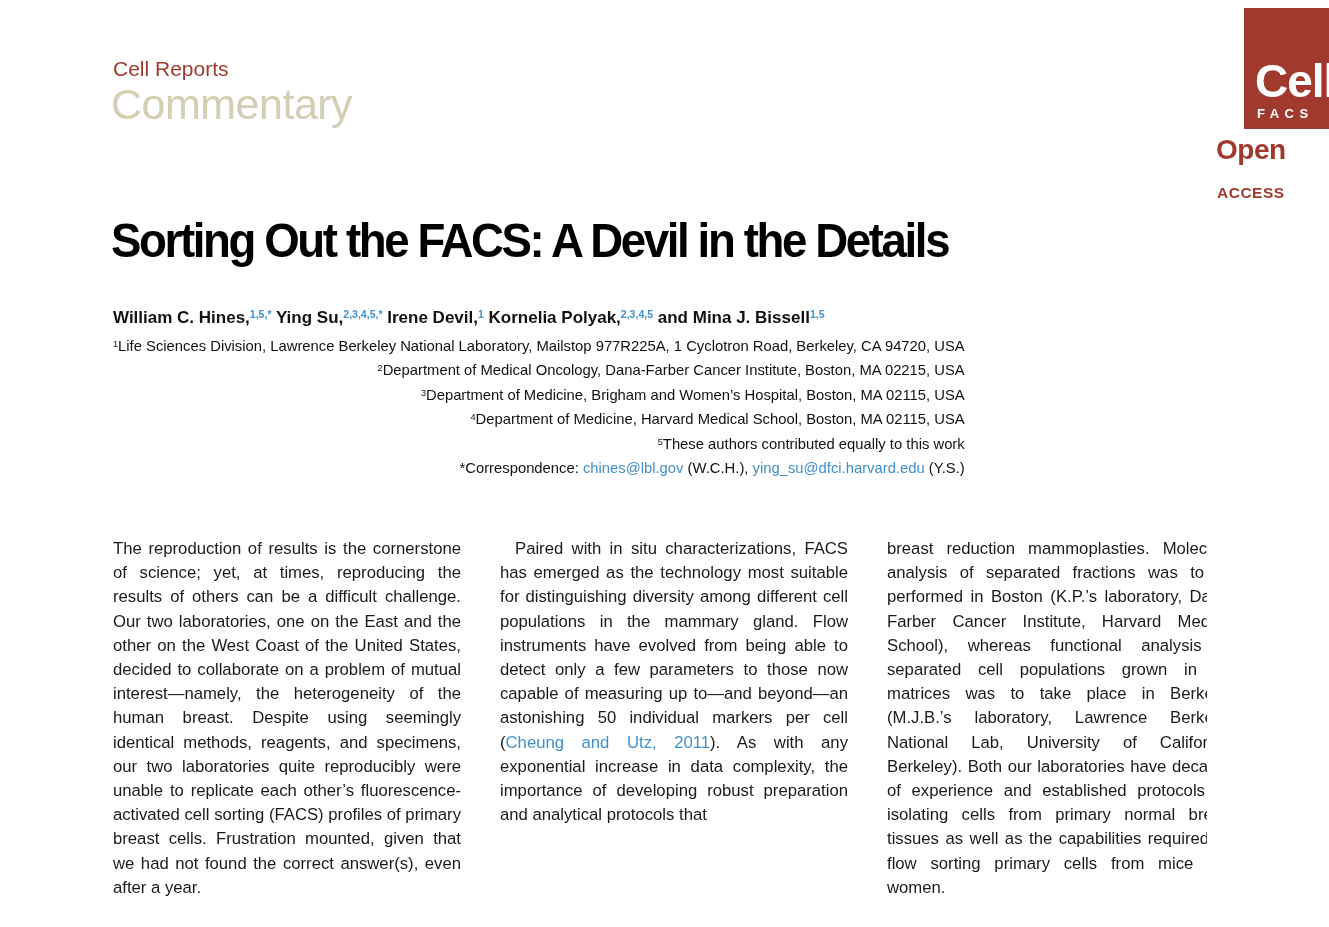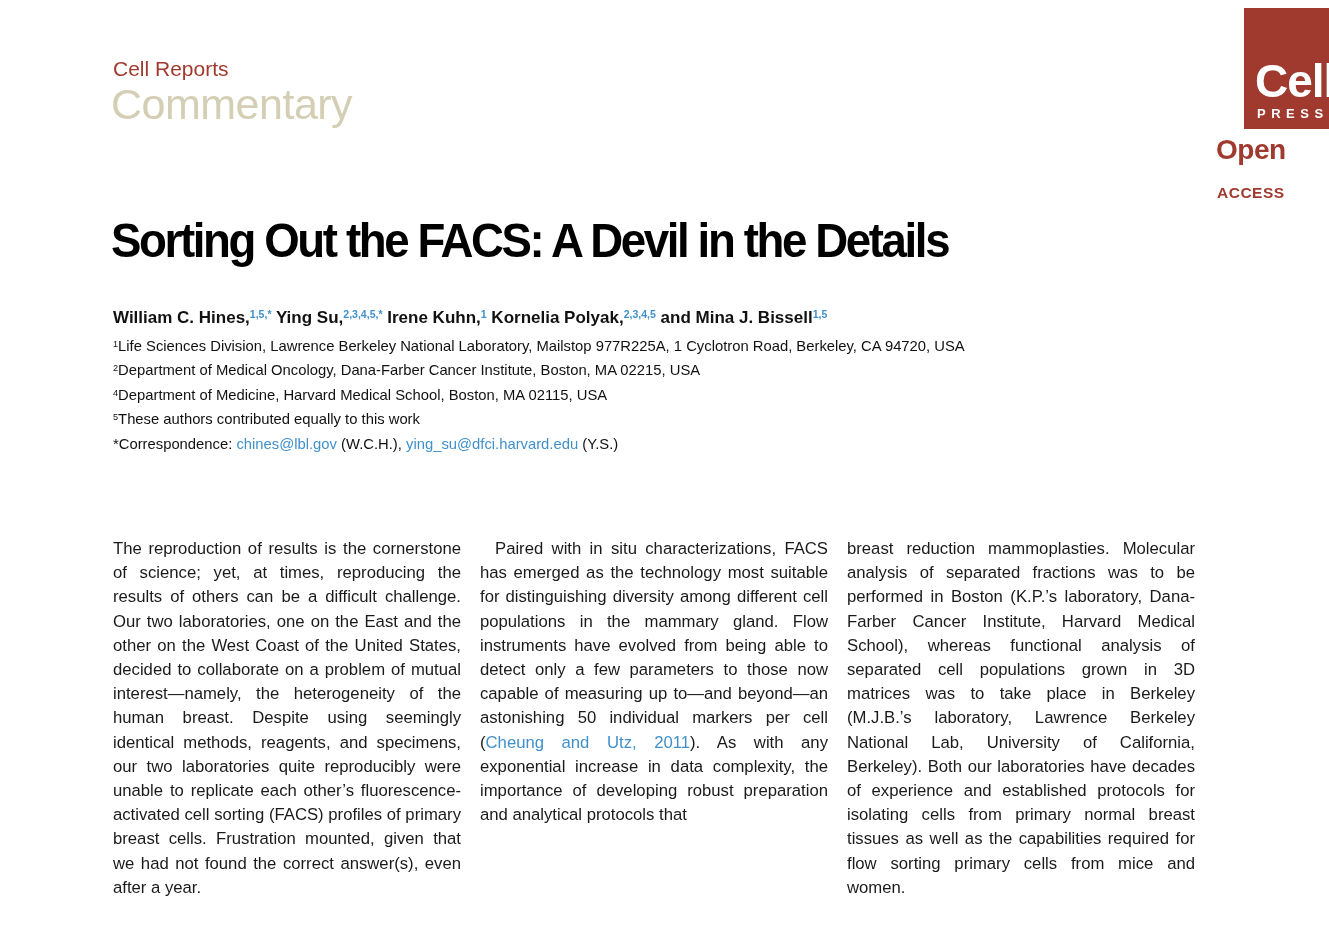--- a/index.html
+++ b/index.html
@@ -48,57 +48,58 @@
     transform:scaleX(0.95);transform-origin:0 0;white-space:nowrap;
   }
   .authors{
     position:absolute;left:113px;top:308px;
     font-size:17px;font-weight:bold;color:#111;white-space:nowrap;
   }
   .sup{font-size:0.62em;position:relative;top:-0.45em;}
   .sup-blue{color:var(--link-blue);}
   .meta{
     position:absolute;left:113px;top:335px;
-    font-size:14.8px;color:#111;line-height:22.4px;
+    font-size:14.8px;color:#111;line-height:22.4px;text-align:right;
   }
   .meta .line{white-space:nowrap;}
   .doi-line{padding-left:4px;}
   .link{color:var(--link-blue);text-decoration:none;cursor:pointer;}
   .columns{
     position:absolute;left:113px;top:537px;width:1094px;height:390px;
-    display:flex;gap:19px;overflow:hidden;
+    display:flex;gap:39px;overflow:hidden;
   }
   .column{
     width:348px;flex:0 0 348px;text-align:justify;
     font-size:16.7px;line-height:24.2px;color:var(--ink);
   }
   .column p{margin:0;}
   .column p.indent{text-indent:15px;}
 </style>
 </head>
 <body>
 
 <div class="masthead-journal">Cell Reports</div>
 <div class="masthead-type">Commentary</div>
 
 <div class="logo-box">
   <div class="logo-cell">Cell</div>
-  <div class="logo-press">PRESS</div>
+  <div class="logo-press">FACS</div>
 </div>
 <div class="open-label">Open</div>
 <div class="access-label">ACCESS</div>
 
 <h1 class="title">Sorting Out the FACS: A Devil in the Details</h1>
 
-<div class="authors" id="authors"><span>William C. Hines,</span><span class="sup sup-blue">1,5,*</span><span> Ying Su,</span><span class="sup sup-blue">2,3,4,5,*</span><span> Irene Kuhn,</span><span class="sup sup-blue">1</span><span> Kornelia Polyak,</span><span class="sup sup-blue">2,3,4,5</span><span> and Mina J. Bissell</span><span class="sup sup-blue">1,5</span></div>
+<div class="authors" id="authors"><span>William C. Hines,</span><span class="sup sup-blue">1,5,*</span><span> Ying Su,</span><span class="sup sup-blue">2,3,4,5,*</span><span> Irene Devil,</span><span class="sup sup-blue">1</span><span> Kornelia Polyak,</span><span class="sup sup-blue">2,3,4,5</span><span> and Mina J. Bissell</span><span class="sup sup-blue">1,5</span></div>
 
 <div class="meta">
   <div id="affiliations">
       <div class="line"><span class="sup">1</span><span>Life Sciences Division, Lawrence Berkeley National Laboratory, Mailstop 977R225A, 1 Cyclotron Road, Berkeley, CA 94720, USA</span></div>
       <div class="line"><span class="sup">2</span><span>Department of Medical Oncology, Dana-Farber Cancer Institute, Boston, MA 02215, USA</span></div>
+      <div class="line"><span class="sup">3</span><span>Department of Medicine, Brigham and Women’s Hospital, Boston, MA 02115, USA</span></div>
       <div class="line"><span class="sup">4</span><span>Department of Medicine, Harvard Medical School, Boston, MA 02115, USA</span></div>
       <div class="line"><span class="sup">5</span><span>These authors contributed equally to this work</span></div>
     </div>
   <div class="line" id="correspondence"><span>*Correspondence: </span><a class="link">chines@lbl.gov</a><span> (W.C.H.), </span><a class="link">ying_su@dfci.harvard.edu</a><span> (Y.S.)</span></div>
 </div>
 
 <div class="columns" id="columns">
     <div class="column">
       <p><span>The reproduction of results is the cornerstone of science; yet, at times, reproducing the results of others can be a difficult challenge. Our two laboratories, one on the East and the other on the West Coast of the United States, decided to collaborate on a problem of mutual interest—namely, the heterogeneity of the human breast. Despite using seemingly identical methods, reagents, and specimens, our two laboratories quite reproducibly were unable to replicate each other’s fluorescence-activated cell sorting (FACS) profiles of primary breast cells. Frustration mounted, given that we had not found the correct answer(s), even after a year.</span></p>
     </div>

